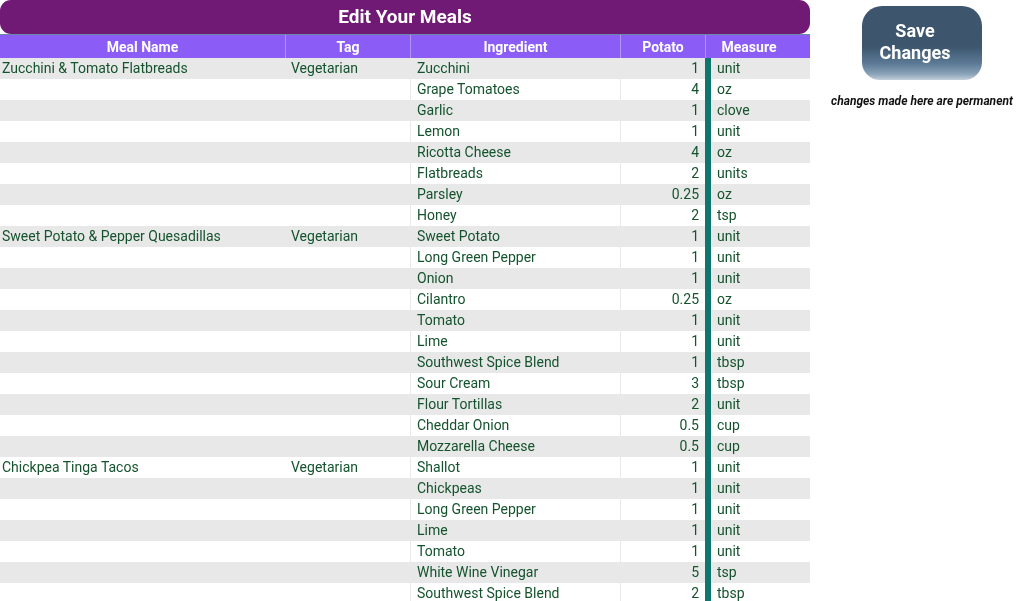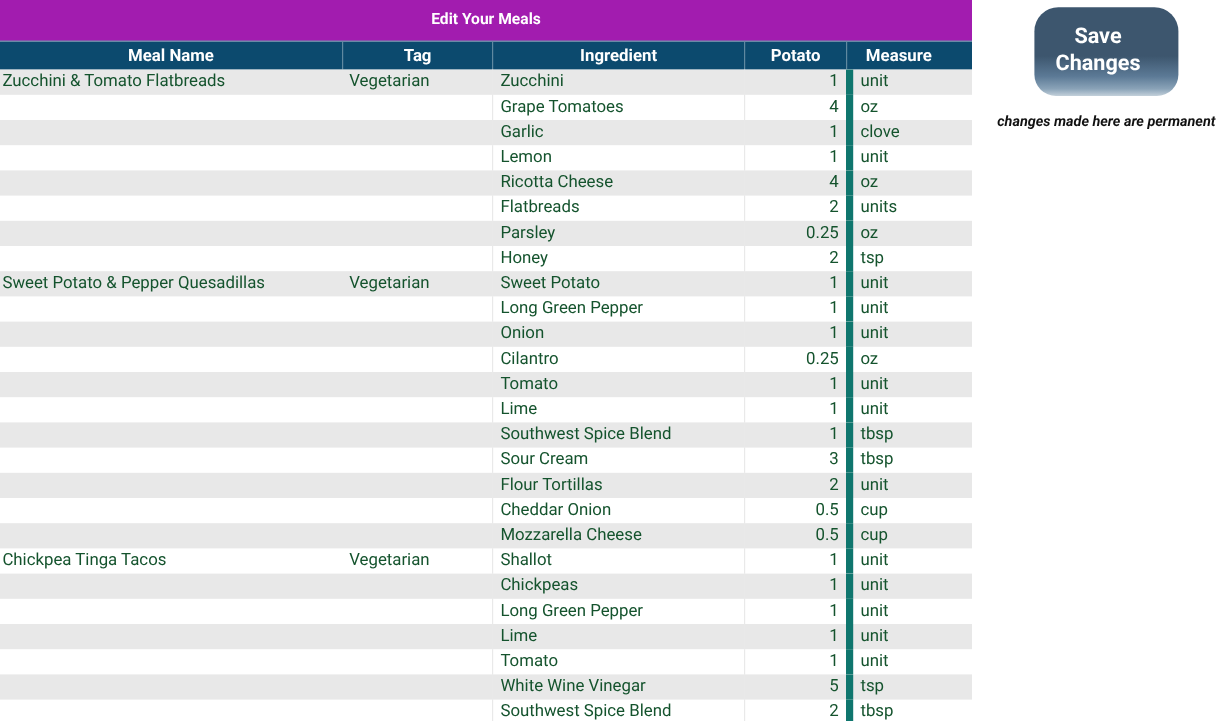--- a/index.html
+++ b/index.html
@@ -12,31 +12,32 @@
     position: relative;
   }
   .main-layout {
     display: flex;
     align-items: flex-start;
   }
   .table-wrap {
     width: 810px;
   }
   .title-bar {
-    background: #a21caf;
+    background: #701a75;
     color: #ffffff;
     font-weight: 700;
-    font-size: 13px;
+    font-size: 19px;
     text-align: center;
     line-height: 34px;
     height: 34px;
+    border-radius: 11px;
   }
   .header-row {
     display: flex;
-    background: #0c4a6e;
+    background: #8b5cf6;
     color: #ffffff;
     font-weight: 700;
     font-size: 14px;
     height: 24px;
     line-height: 24px;
     border-top: 1px solid #6a89a6;
   }
   .col-mealname { width: 285px; text-align: center; }
   .col-tag { width: 125px; text-align: center; }
   .col-ingredient { width: 210px; text-align: center; }

